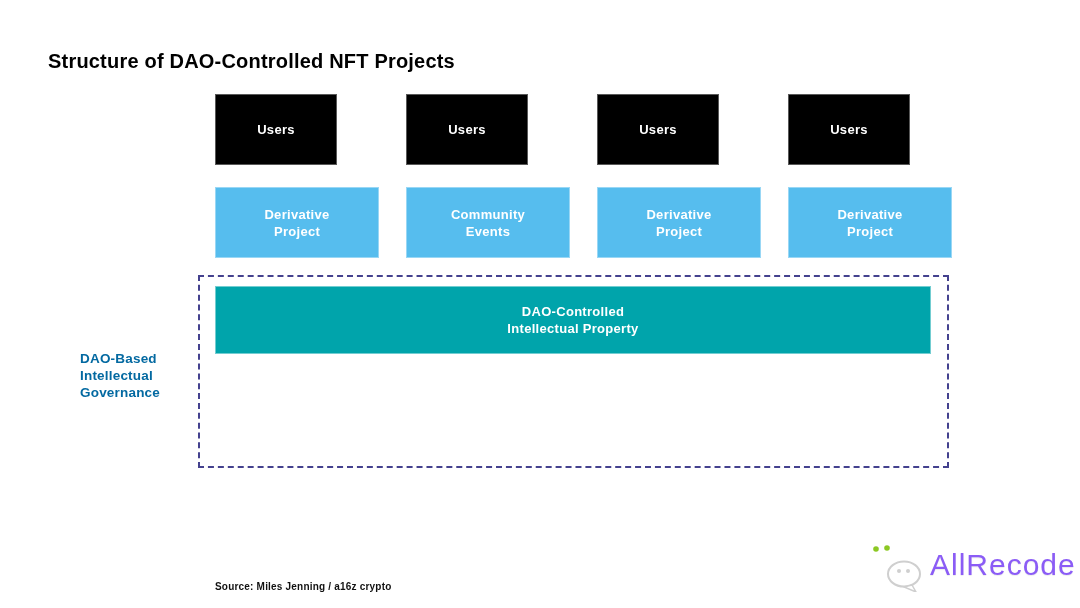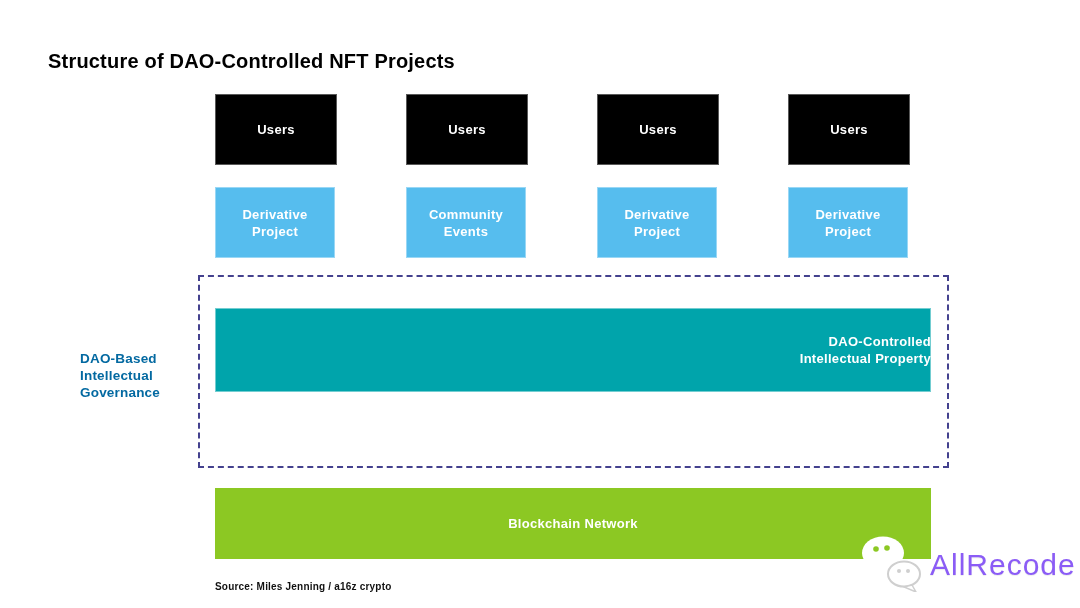--- a/index.html
+++ b/index.html
@@ -9,27 +9,27 @@
   }
   .page-title{
     position:absolute;left:48px;top:42px;
     font-size:20px;font-weight:bold;color:#000;letter-spacing:.2px;margin-top:8px;
   }
   .box{
     position:absolute;display:flex;flex-direction:column;align-items:center;justify-content:center;
     color:#fff;font-weight:bold;font-size:13px;text-align:center;line-height:17px;letter-spacing:.3px;
   }
   .users-box{background:#000000;box-shadow:inset 0 0 0 1px rgba(255,255,255,.35);width:122px;height:71px;top:94px;}
-  .proj-box{background:#56bdee;box-shadow:inset 0 0 0 1px rgba(255,255,255,.4);width:120px;height:71px;top:187px;}
+  .proj-box{background:#56bdee;box-shadow:inset 0 0 0 1px rgba(255,255,255,.4);width:164px;height:71px;top:187px;}
   .col-0{left:215px;} .col-1{left:406px;} .col-2{left:597px;} .col-3{left:788px;}
   .dashed-group{
     position:absolute;left:198px;top:275px;width:747px;height:189px;
     border:2px dashed #44418e;background:transparent;
   }
-  .ip-box{background:#00a4ab;box-shadow:inset 0 0 0 1px rgba(255,255,255,.45);left:215px;top:308px;width:716px;height:84px;align-items:flex-end;}
+  .ip-box{background:#00a4ab;box-shadow:inset 0 0 0 1px rgba(255,255,255,.45);left:215px;top:286px;width:716px;height:68px;}
   .nft-box{background:#6f42ad;left:215px;top:384px;width:716px;height:73px;}
   .chain-box{background:#8cc823;left:215px;top:488px;width:716px;height:71px;}
   .gov-label{
     position:absolute;left:80px;top:350px;
     font-size:13.5px;font-weight:bold;color:#0369a1;line-height:17px;letter-spacing:.2px;
   }
   .source-note{
     position:absolute;left:215px;top:581px;
     font-size:10px;font-weight:bold;color:#111;letter-spacing:.2px;
   }
@@ -87,23 +87,20 @@
     <div>Intellectual</div>
     <div>Governance</div>
   </div>
 
   <div class="box ip-box">
     <span>DAO-Controlled</span>
     <span>Intellectual Property</span>
   </div>
 
 
-  <div class="box chain-box">
-    <span>Blockchain Network</span>
-  </div>
 
   <div class="source-note">Source: Miles Jenning / a16z crypto</div>
 
   <div class="watermark">
     <svg class="bubbles-icon" viewBox="0 0 78 58" xmlns="http://www.w3.org/2000/svg">
 
       <ellipse cx="27" cy="19" rx="21" ry="16.5" fill="#ffffff"></ellipse>
       <path d="M14 31 L8 41 L22 34 Z" fill="#ffffff"></path>
       <circle cx="20" cy="15" r="2.8" fill="#8cc823"></circle>
       <circle cx="31" cy="14" r="2.8" fill="#8cc823"></circle>

